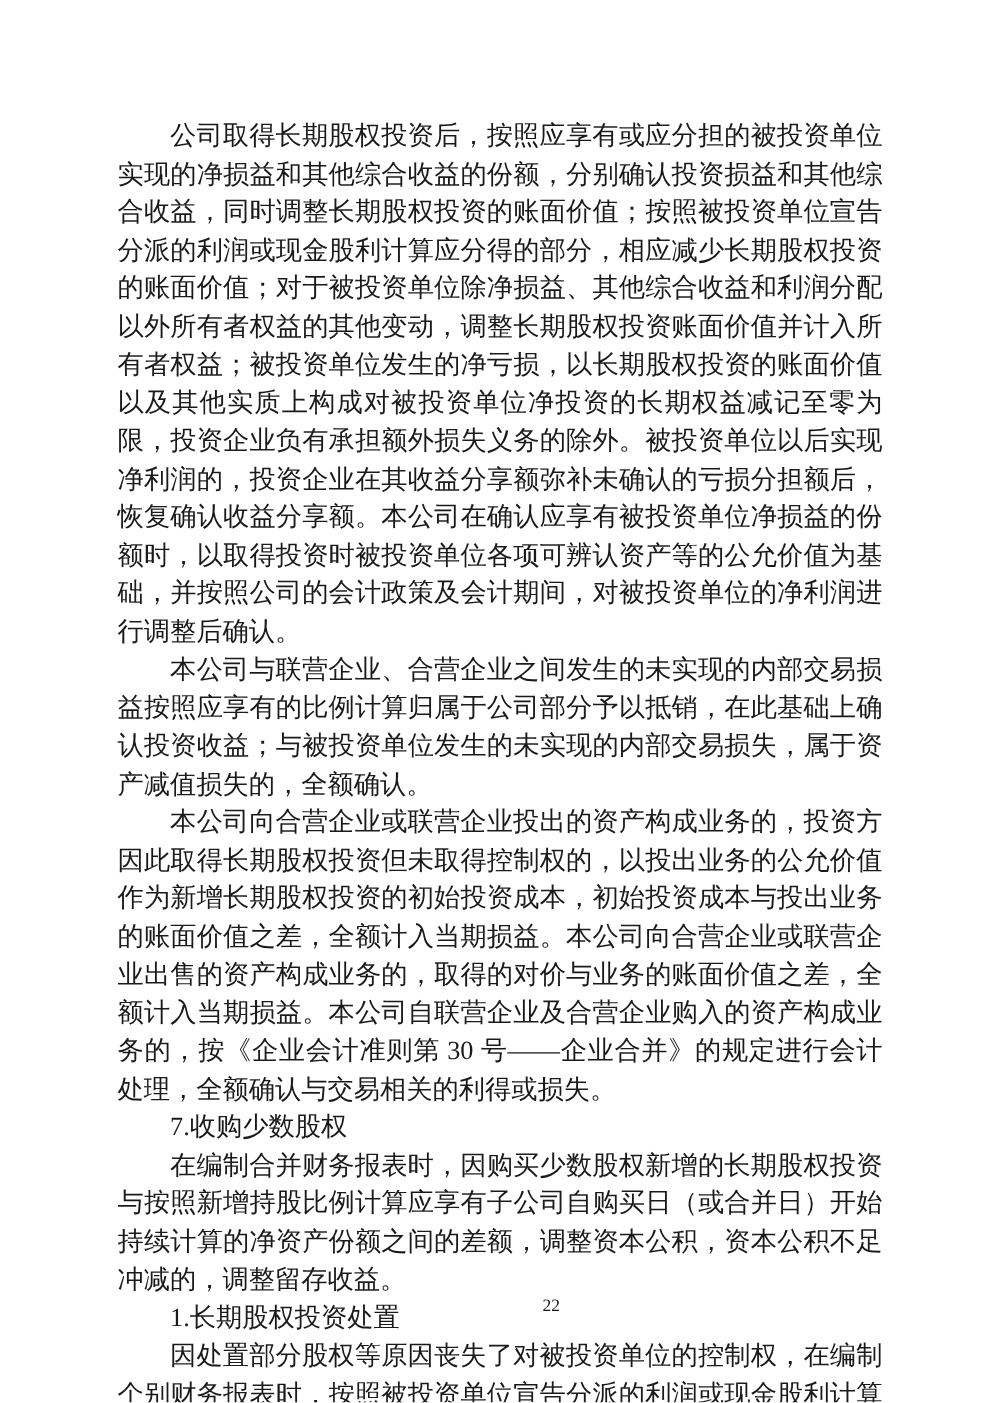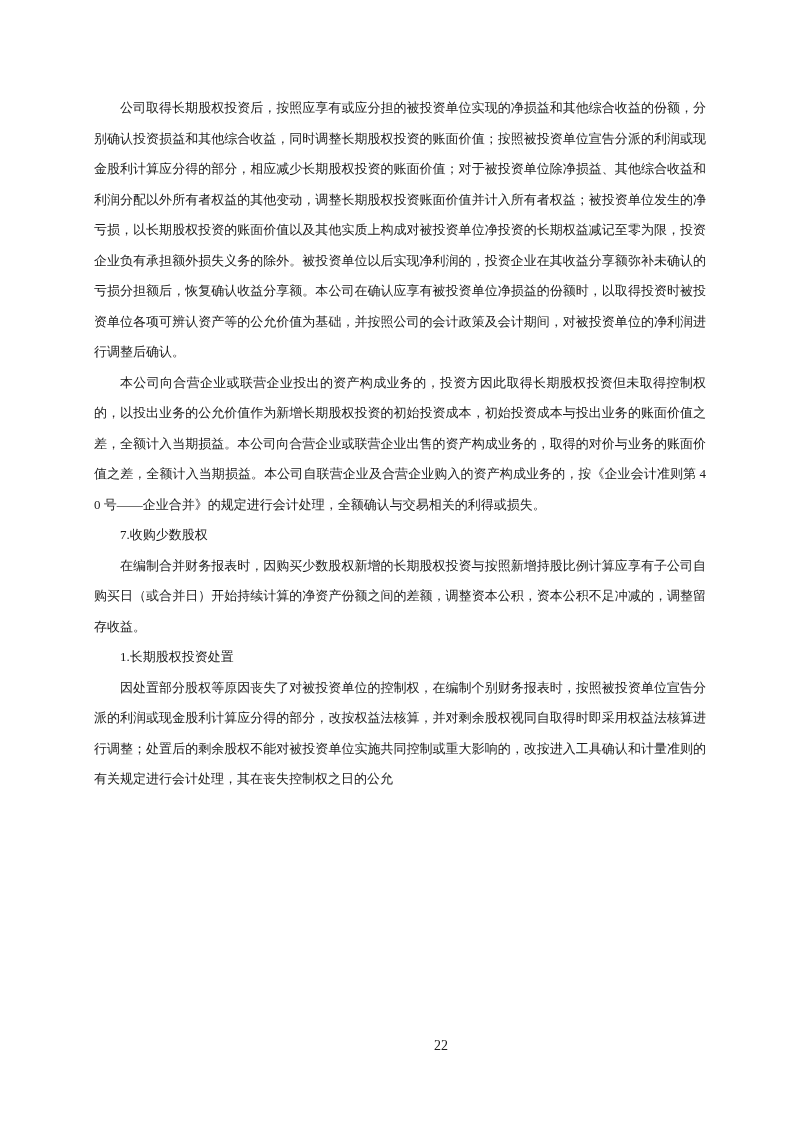--- a/index.html
+++ b/index.html
@@ -17,21 +17,21 @@
   }
   .content {
     position: absolute;
     left: 94px;
     top: 93px;
     width: 612px;
   }
   .block {
     margin: 0;
     padding: 0;
-    font-size: 13px;
+    font-size: 21px;
     line-height: 30.5px;
     color: #1a1a1a;
     text-align: justify;
     text-justify: inter-ideograph;
     text-indent: 2em;
     word-break: break-all;
   }
   .footer {
     position: absolute;
     left: 0;
@@ -43,20 +43,21 @@
     color: #1a1a1a;
     padding-left: 44px;
   }
 </style>
 </head>
 <body>
 
 <div class="page">
   <div class="content">
     <p class="block">公司取得长期股权投资后，按照应享有或应分担的被投资单位实现的净损益和其他综合收益的份额，分别确认投资损益和其他综合收益，同时调整长期股权投资的账面价值；按照被投资单位宣告分派的利润或现金股利计算应分得的部分，相应减少长期股权投资的账面价值；对于被投资单位除净损益、其他综合收益和利润分配以外所有者权益的其他变动，调整长期股权投资账面价值并计入所有者权益；被投资单位发生的净亏损，以长期股权投资的账面价值以及其他实质上构成对被投资单位净投资的长期权益减记至零为限，投资企业负有承担额外损失义务的除外。被投资单位以后实现净利润的，投资企业在其收益分享额弥补未确认的亏损分担额后，恢复确认收益分享额。本公司在确认应享有被投资单位净损益的份额时，以取得投资时被投资单位各项可辨认资产等的公允价值为基础，并按照公司的会计政策及会计期间，对被投资单位的净利润进行调整后确认。</p>
-    <p class="block">本公司向合营企业或联营企业投出的资产构成业务的，投资方因此取得长期股权投资但未取得控制权的，以投出业务的公允价值作为新增长期股权投资的初始投资成本，初始投资成本与投出业务的账面价值之差，全额计入当期损益。本公司向合营企业或联营企业出售的资产构成业务的，取得的对价与业务的账面价值之差，全额计入当期损益。本公司自联营企业及合营企业购入的资产构成业务的，按《企业会计准则第 40 号——企业合并》的规定进行会计处理，全额确认与交易相关的利得或损失。</p>
+    <p class="block">本公司与联营企业、合营企业之间发生的未实现的内部交易损益按照应享有的比例计算归属于公司部分予以抵销，在此基础上确认投资收益；与被投资单位发生的未实现的内部交易损失，属于资产减值损失的，全额确认。</p>
+    <p class="block">本公司向合营企业或联营企业投出的资产构成业务的，投资方因此取得长期股权投资但未取得控制权的，以投出业务的公允价值作为新增长期股权投资的初始投资成本，初始投资成本与投出业务的账面价值之差，全额计入当期损益。本公司向合营企业或联营企业出售的资产构成业务的，取得的对价与业务的账面价值之差，全额计入当期损益。本公司自联营企业及合营企业购入的资产构成业务的，按《企业会计准则第 30 号——企业合并》的规定进行会计处理，全额确认与交易相关的利得或损失。</p>
     <p class="block">7.收购少数股权</p>
     <p class="block">在编制合并财务报表时，因购买少数股权新增的长期股权投资与按照新增持股比例计算应享有子公司自购买日（或合并日）开始持续计算的净资产份额之间的差额，调整资本公积，资本公积不足冲减的，调整留存收益。</p>
     <p class="block">1.长期股权投资处置</p>
     <p class="block">因处置部分股权等原因丧失了对被投资单位的控制权，在编制个别财务报表时，按照被投资单位宣告分派的利润或现金股利计算应分得的部分，改按权益法核算，并对剩余股权视同自取得时即采用权益法核算进行调整；处置后的剩余股权不能对被投资单位实施共同控制或重大影响的，改按进入工具确认和计量准则的有关规定进行会计处理，其在丧失控制权之日的公允</p>
   </div>
   <div class="footer">22</div>
 </div>
 
 </body></html>

